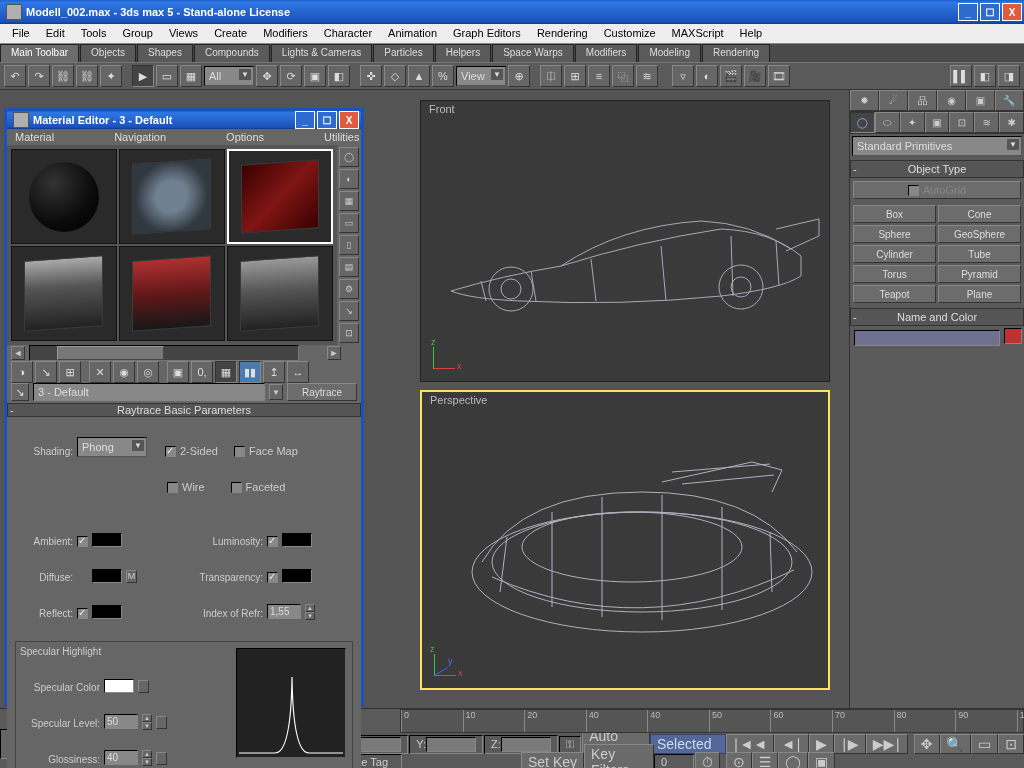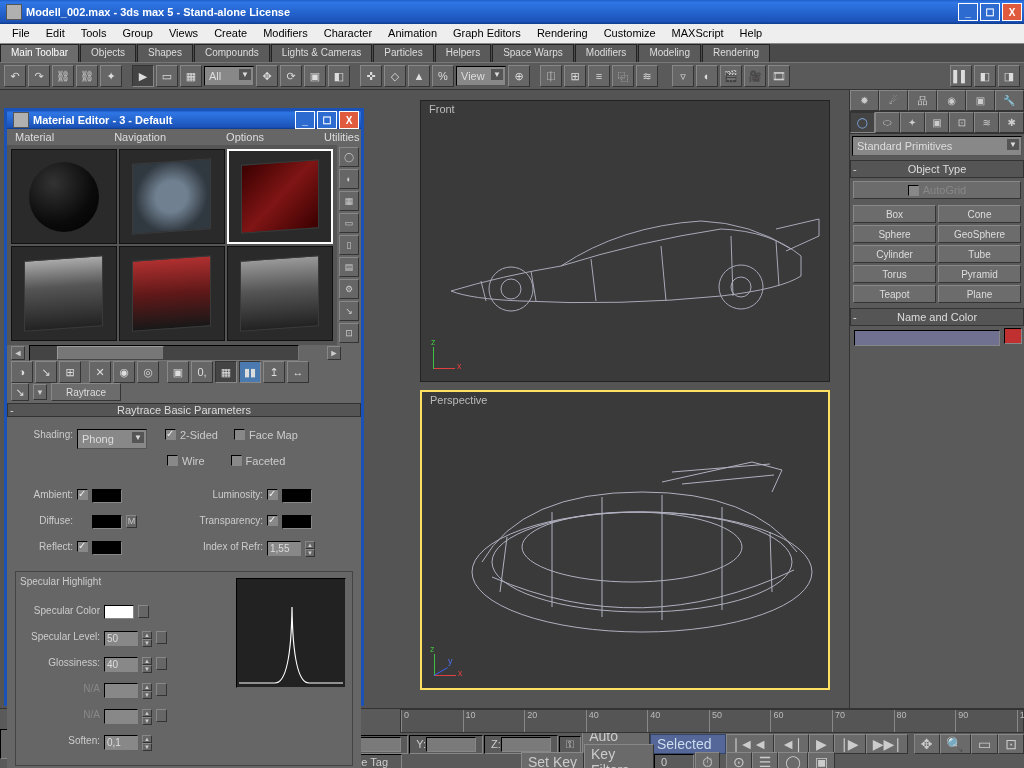--- a/index.html
+++ b/index.html
@@ -63,21 +63,21 @@
 .slot.selected{border:2px solid #fff;}
 .mevtool{width:24px;display:flex;flex-direction:column;padding:2px;gap:2px;background:#666;}
 .mevtool span{height:20px;background:#666;border:1px outset #888;display:flex;align-items:center;justify-content:center;font-size:9px;cursor:pointer;}
 .mehscroll{height:16px;background:#444;border:1px inset #222;margin:0 28px 0 4px;position:relative;}
 .mehscroll .thumb{position:absolute;left:10%;width:40%;top:0;bottom:0;background:#777;border:1px outset #999;}
 .metoolbar{height:26px;display:flex;align-items:center;padding:0 4px;gap:2px;}
 .mename{height:22px;display:flex;align-items:center;gap:4px;padding:0 4px;}
 .mename input{flex:1;height:18px;background:#888;border:1px inset #333;color:#ddd;padding:0 4px;font-size:11px;}
 
 .rollout-body{padding:4px 8px;background:#666;color:#ccc;font-size:11px;}
-.frm-row{display:flex;align-items:flex-start;height:18px;gap:4px;margin:8px 0;}
+.frm-row{display:flex;align-items:flex-end;height:18px;gap:4px;margin:18px 0;}
 .frm-row label{width:58px;text-align:right;font-size:10px;color:#ccc;}
 .cbx{width:11px;height:11px;background:#888;border:1px inset #333;display:inline-block;position:relative;}
 .cbx.checked:after{content:"✓";position:absolute;left:0;top:-2px;font-size:10px;color:#eee;}
 .colorwell{width:30px;height:14px;border:1px inset #333;background:#000;display:inline-block;}
 .spinner{width:34px;height:15px;background:#888;border:1px inset #333;color:#ddd;font-size:10px;padding:0 2px;display:inline-flex;align-items:center;}
 .spinnerbtn{width:10px;height:15px;display:inline-flex;flex-direction:column;}
 .spinnerbtn span{flex:1;background:#666;border:1px outset #888;font-size:6px;display:flex;align-items:center;justify-content:center;}
 
 .speccurve{width:110px;height:110px;background:#222;border:1px inset #111;margin:2px;position:relative;}
 .speccurve svg{position:absolute;left:0;top:0;}
@@ -350,20 +350,21 @@
     <span class="tbtn">▣</span>
     <span class="tbtn">0,</span>
     <span class="tbtn pressed">▦</span>
     <span class="tbtn pressed" style="background:#4a7ab0">▮▮</span>
     <span class="tbtn">↥</span>
     <span class="tbtn">↔</span>
   </div>
 
   <div class="mename">
     <span class="tbtn" style="width:18px;height:18px">↘</span>
+    <input value="3 - Default" style="">
     <span style="width:14px;height:16px;border:1px outset #888;background:#666;font-size:8px;display:flex;align-items:center;justify-content:center">▼</span>
     <span class="pbtn" style="width:70px">Raytrace</span>
   </div>
 
   <div class="rollout-hdr">
       <span class="pm">-</span>
       <span>Raytrace Basic Parameters</span>
     </div>
   <div class="rollout-body">
     <div class="frm-row">

